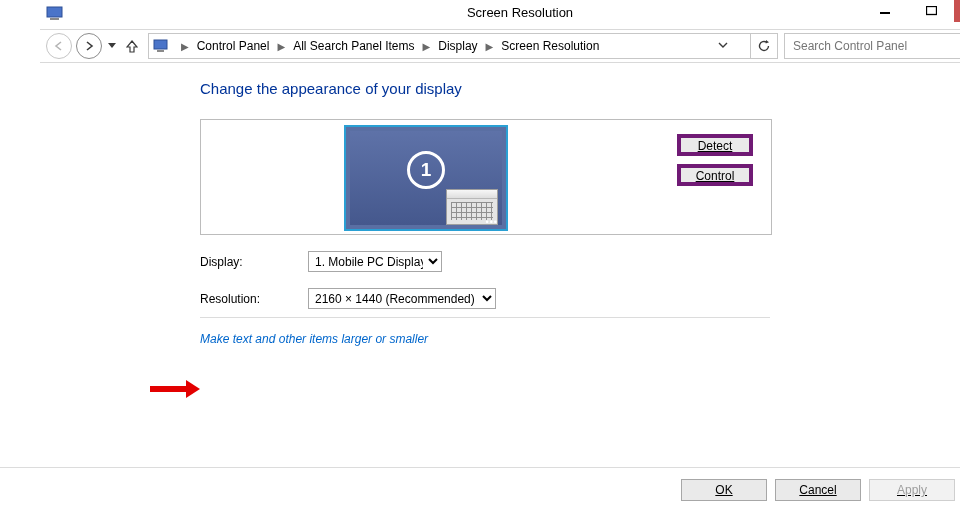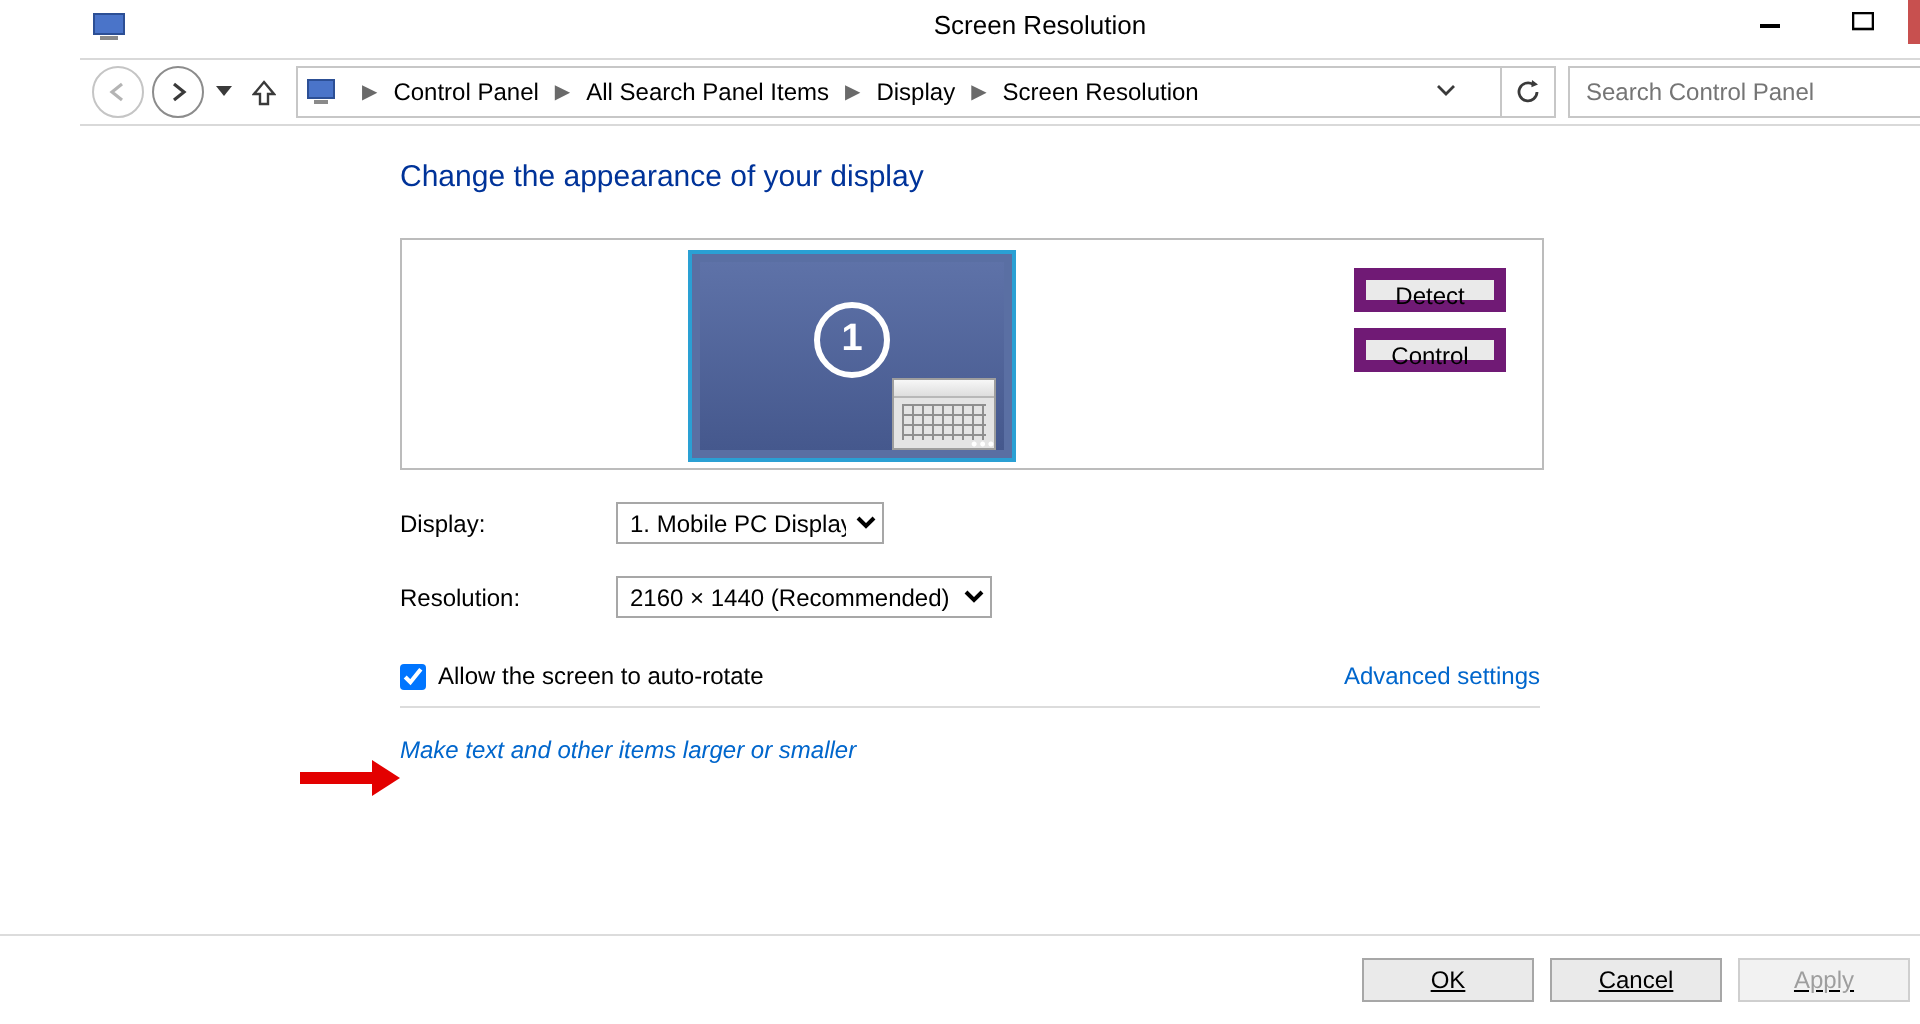--- a/index.html
+++ b/index.html
@@ -37,21 +37,21 @@
   #preview{border:1px solid #bcbcbc;height:114px;width:570px;position:relative;}
   #monitor{position:absolute;left:143px;top:5px;width:160px;height:102px;border:2px solid #2aa0d4;background:#5a6fa3;}
   #mon-inner{position:absolute;inset:4px;background:linear-gradient(#5e72a8,#45588d);}
   #mon-num{position:absolute;left:50%;top:42%;transform:translate(-50%,-50%);width:32px;height:32px;border:3px solid #fff;border-radius:50%;color:#fff;display:flex;align-items:center;justify-content:center;font-size:19px;font-weight:bold;}
   #mon-kb{position:absolute;right:8px;bottom:4px;width:50px;height:34px;background:#e4e4e4;border:1px solid #9e9e9e;}
   #mon-kb::before{content:"";position:absolute;left:0;right:0;top:0;height:8px;background:linear-gradient(#f7f7f7,#dedede);border-bottom:1px solid #b8b8b8;}
   #mon-grid{position:absolute;left:4px;right:4px;top:12px;bottom:4px;background:
      repeating-linear-gradient(to right,#8f8f8f 0,#8f8f8f 1px,transparent 1px,transparent 5px),
      repeating-linear-gradient(to bottom,#8f8f8f 0,#8f8f8f 1px,transparent 1px,transparent 5px);}
   #mon-dots{position:absolute;right:8px;bottom:2px;color:#fff;font-size:9px;letter-spacing:1px;}
-  .pvbtn{position:absolute;right:18px;width:76px;height:22px;background:#eaeaea;border:6px solid #701a75;font:inherit;}
+  .pvbtn{position:absolute;right:18px;width:76px;height:22px;background:#eaeaea;border:4px solid #701a75;font:inherit;text-decoration:underline;}
   #btn-detect{top:14px;} #btn-identify{top:44px;}
   
   .row{display:flex;align-items:center;margin-top:16px;}
   .row .lbl{width:108px;}
   select{font:inherit;background:#fff;border:1px solid #a7a7a7;height:21px;padding:0 2px;}
   #sel-display{width:134px;} #sel-res{width:188px;} #sel-orient{width:134px;}
   #chkrow{margin-top:22px;display:flex;align-items:center;width:570px;}
   #chkrow label{display:flex;align-items:center;}
   #chkrow input{margin:0 6px 0 0;}
   #advlink{margin-left:auto;color:#0066cc;cursor:pointer;}
@@ -168,27 +168,20 @@
 
       <div class="row">
         <span class="lbl">Display:</span>
         <select id="sel-display"><option>1. Mobile PC Display</option></select>
       </div>
       <div class="row">
         <span class="lbl">Resolution:</span>
         <select id="sel-res"><option>2160 × 1440 (Recommended)</option></select>
       </div>
 
-      <div id="chkrow">
-        <label>
-          <input type="checkbox" checked="" style="">
-          <span>Allow the screen to auto-rotate</span>
-        </label>
-        <span id="advlink">Advanced settings</span>
-      </div>
       <hr>
       <span class="linktext">Make text and other items larger or smaller</span><br>
     </div>
 
     <div id="btnbar">
       <button class="dlgbtn">OK</button>
       <button class="dlgbtn">Cancel</button>
       <button class="dlgbtn disabled">Apply</button>
     </div>
 

